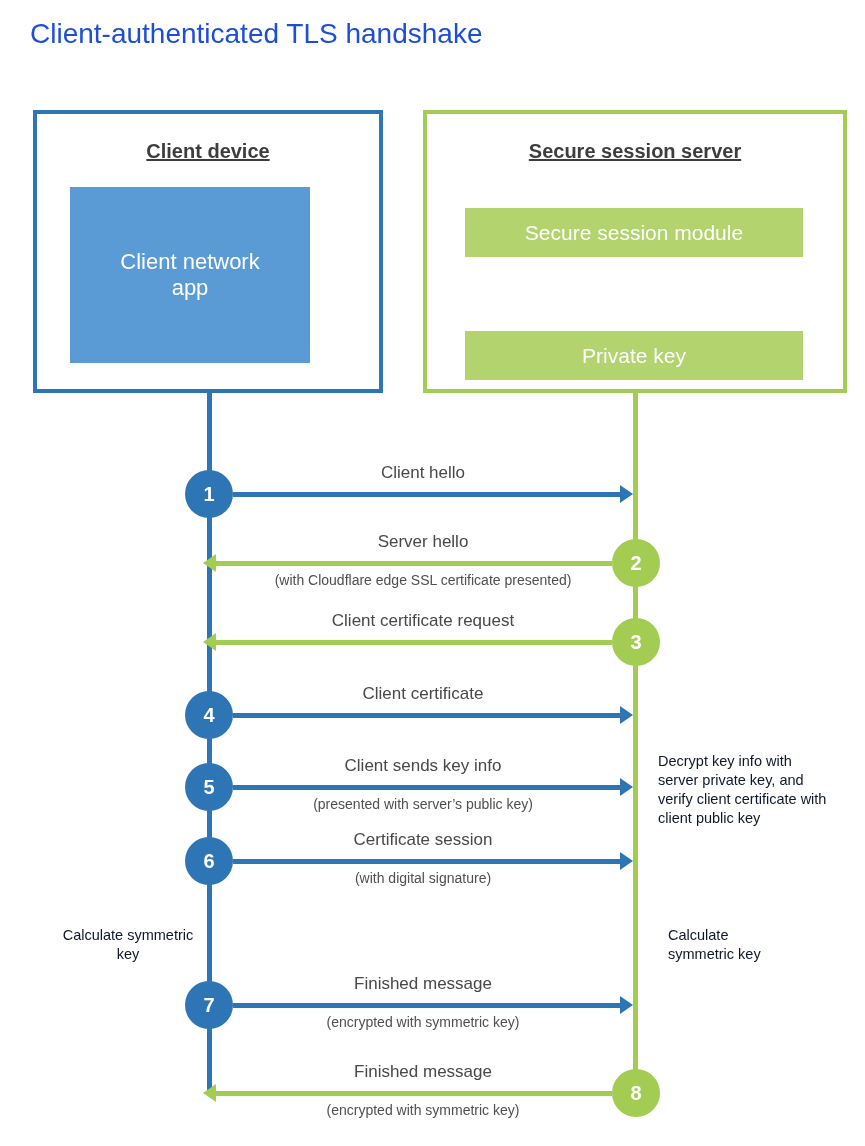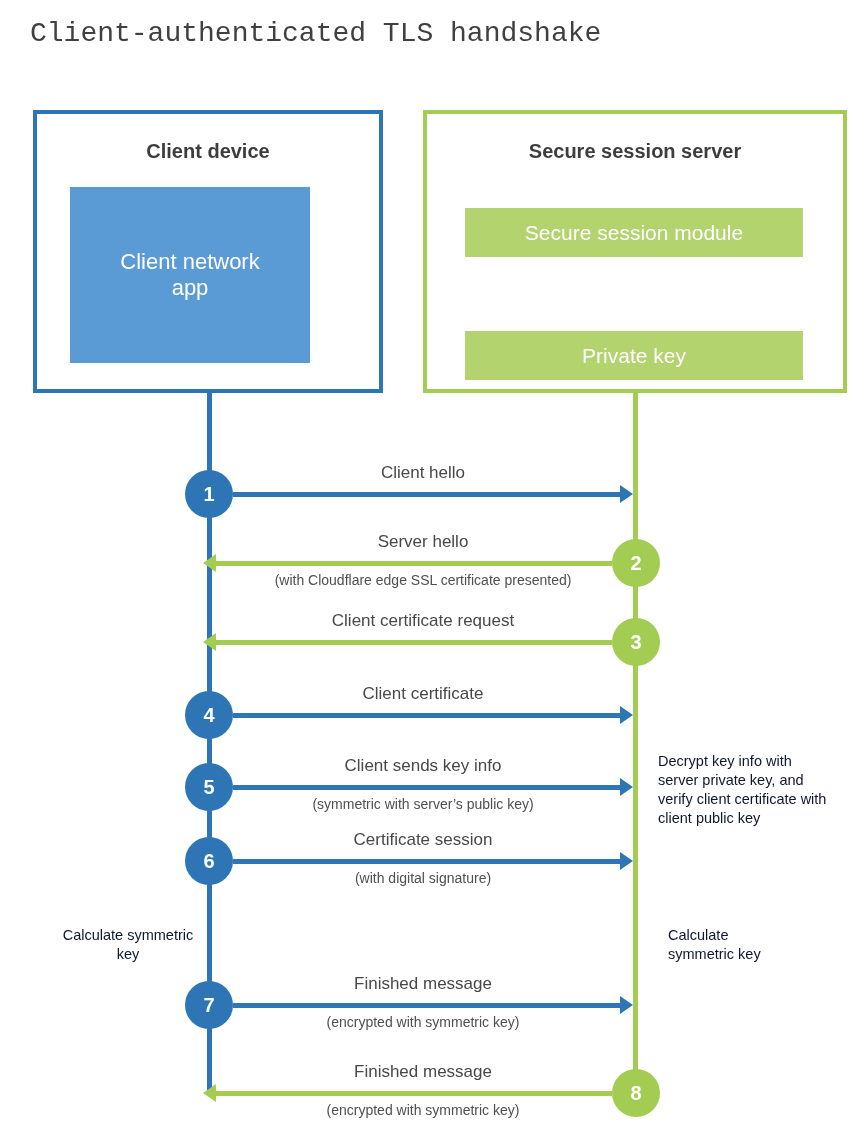--- a/index.html
+++ b/index.html
@@ -18,40 +18,40 @@
     width:865px;
     height:1146px;
     background:#ffffff;
     overflow:hidden;
   }
   .page-title {
     position:absolute;
     left:30px; top:18px;
     font-size:28px;
     font-weight:300;
-    color:#404040;
-    font-family:Liberation Mono, monospace;
+    color:#1d4ed8;
   }
 
   
   .device-box {
     position:absolute;
     top:110px;
     height:283px;
     background:#fff;
   }
   .client-box { left:33px;  width:350px; border:4px solid var(--blue); }
   .server-box { left:423px; width:424px; border:4px solid var(--green); }
   .box-title {
     position:absolute;
     left:0; right:0; top:26px;
     text-align:center;
     font-size:20px;
     font-weight:bold;
     color:#3d3d3d;
+    text-decoration:underline;
   }
   .client-app {
     position:absolute;
     left:33px; top:73px;
     width:240px; height:176px;
     background:var(--blue_fill);
     color:#fff;
     font-size:22px;
     display:flex; align-items:center; justify-content:center;
     text-align:center;
@@ -170,21 +170,21 @@
     <div class="msg-label">Client certificate</div>
   </div>
 
   <div class="msg-row from-client" style="top:787px">
     <div class="circle">
         <span>5</span>
       </div>
     <div class="bar"></div>
     <div class="head"></div>
     <div class="msg-label">Client sends key info</div>
-    <div class="msg-sublabel">(symmetric with server’s public key)</div>
+    <div class="msg-sublabel">(presented with server’s public key)</div>
   </div>
 
   <div class="msg-row from-client" style="top:861px">
     <div class="circle">
         <span>6</span>
       </div>
     <div class="bar"></div>
     <div class="head"></div>
     <div class="msg-label">Certificate session</div>
     <div class="msg-sublabel">(with digital signature)</div>

